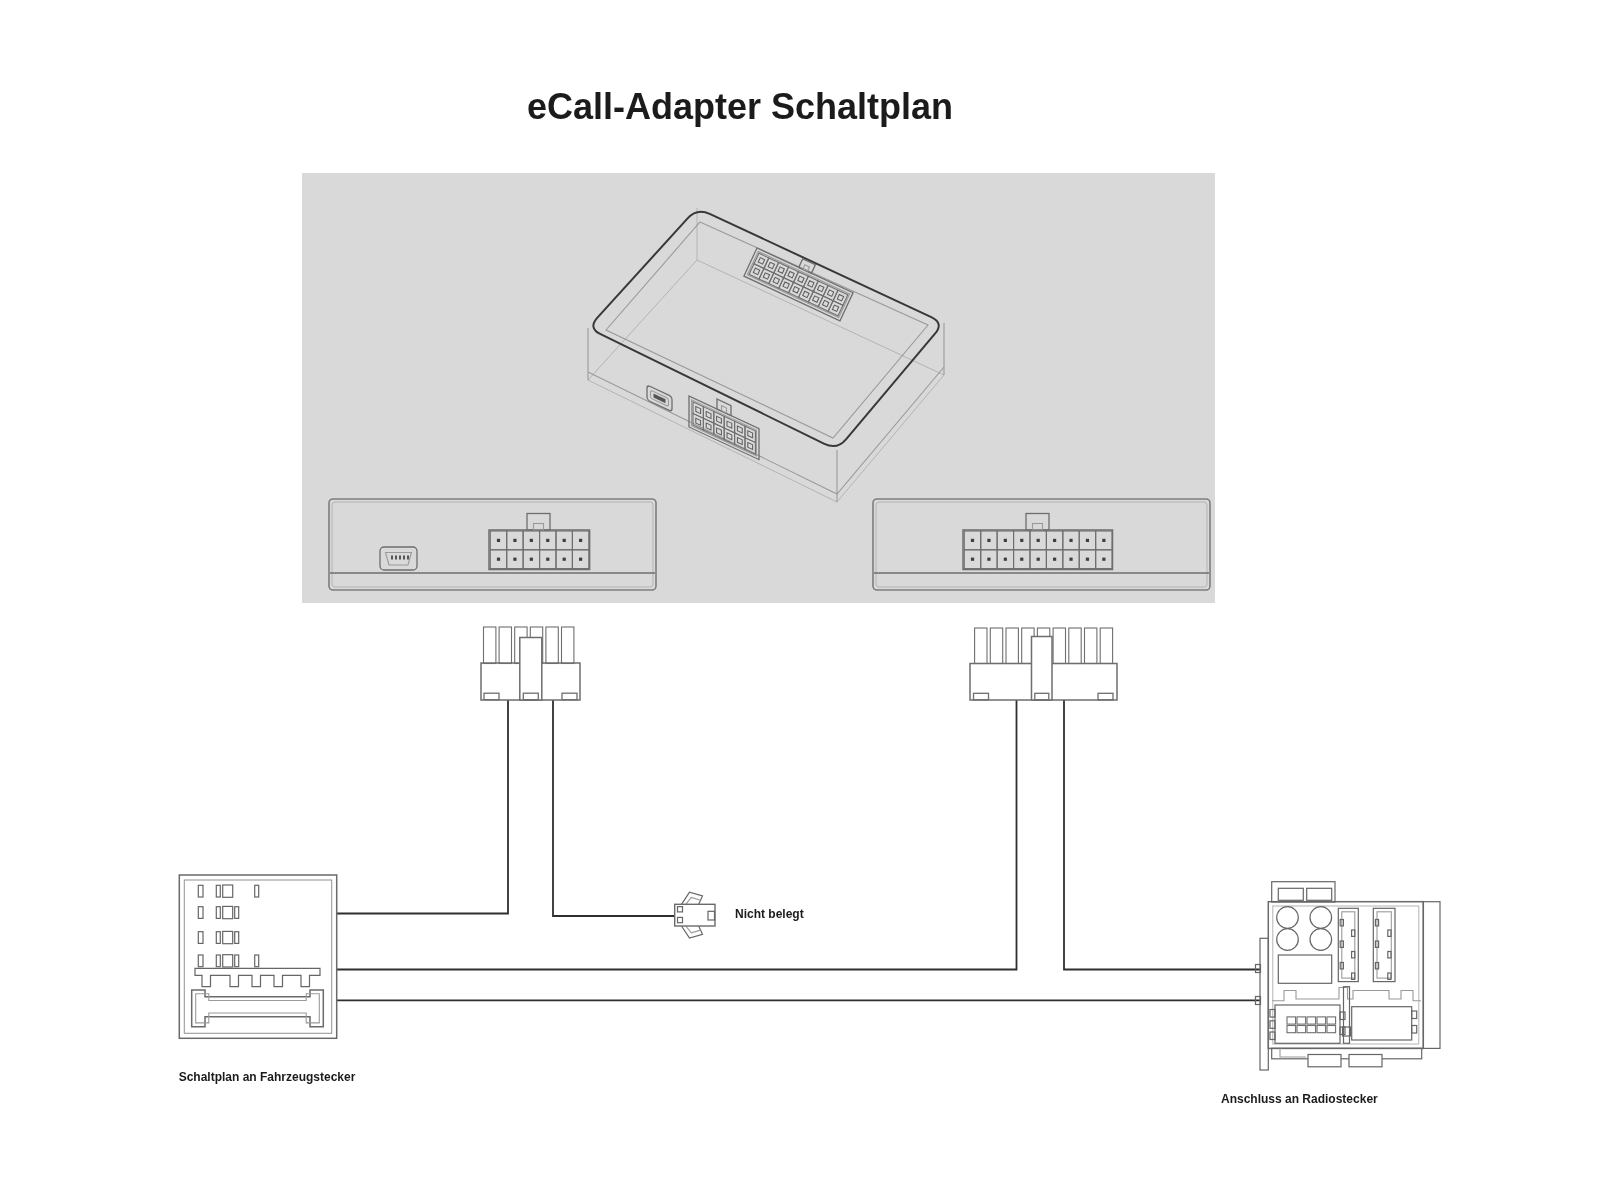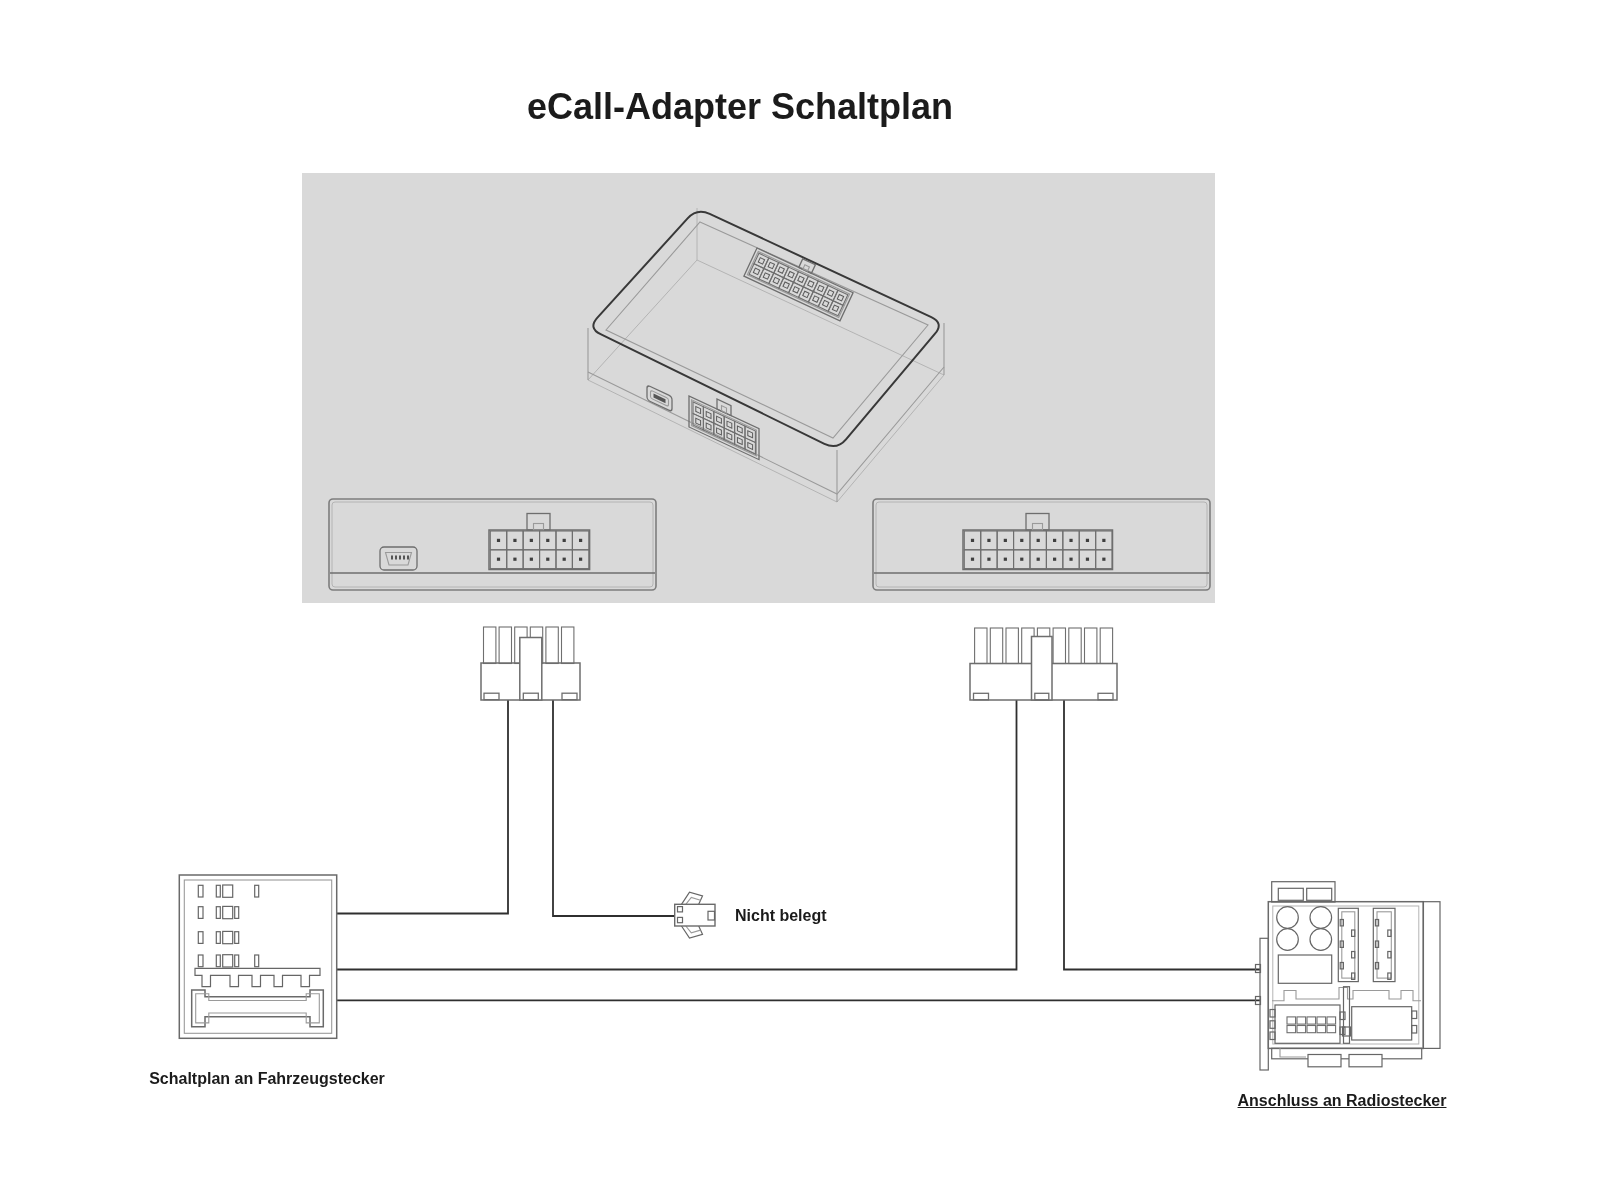--- a/index.html
+++ b/index.html
@@ -10,23 +10,23 @@
   body{
     width:1600px;height:1200px;position:relative;background:var(--bg);
     font-family:"Liberation Sans", sans-serif;overflow:hidden;
   }
   .gray-area{position:absolute;left:302px;top:173px;width:913px;height:430px;background:var(--area);}
   svg.diagram{position:absolute;left:0;top:0;}
   .page-title{
     position:absolute;left:420px;top:86px;width:640px;text-align:center;
     font-size:36px;font-weight:bold;color:var(--text);white-space:nowrap;
   }
-  .lbl{position:absolute;font-size:16px;font-weight:bold;color:var(--text);white-space:nowrap;}
+  .lbl{position:absolute;font-size:12px;font-weight:bold;color:var(--text);white-space:nowrap;}
   .lbl-vehicle{left:137px;top:1070px;width:260px;text-align:center;}
-  .lbl-radio{left:1221px;top:1092px;width:242px;text-align:center;text-decoration:underline;}
+  .lbl-radio{left:1221px;top:1092px;width:242px;text-align:left;}
   .lbl-nb{left:735px;top:907px;}
 
   
   .ln-dark{stroke:var(--dark);stroke-width:2;fill:none;stroke-linejoin:round;}
   .ln-md{stroke:var(--mid);stroke-width:1.3;fill:none;}
   .ln-md2{stroke:var(--mid);stroke-width:1.5;fill:none;}
   .ln{stroke:var(--light);stroke-width:1.1;fill:none;}
   .ln-lt{stroke:#b4b4b4;stroke-width:1;fill:none;}
   .panel{fill:none;stroke:#7d7d7d;stroke-width:1.6;}
   .conn{fill:none;stroke:#6a6a6a;stroke-width:1.5;}

